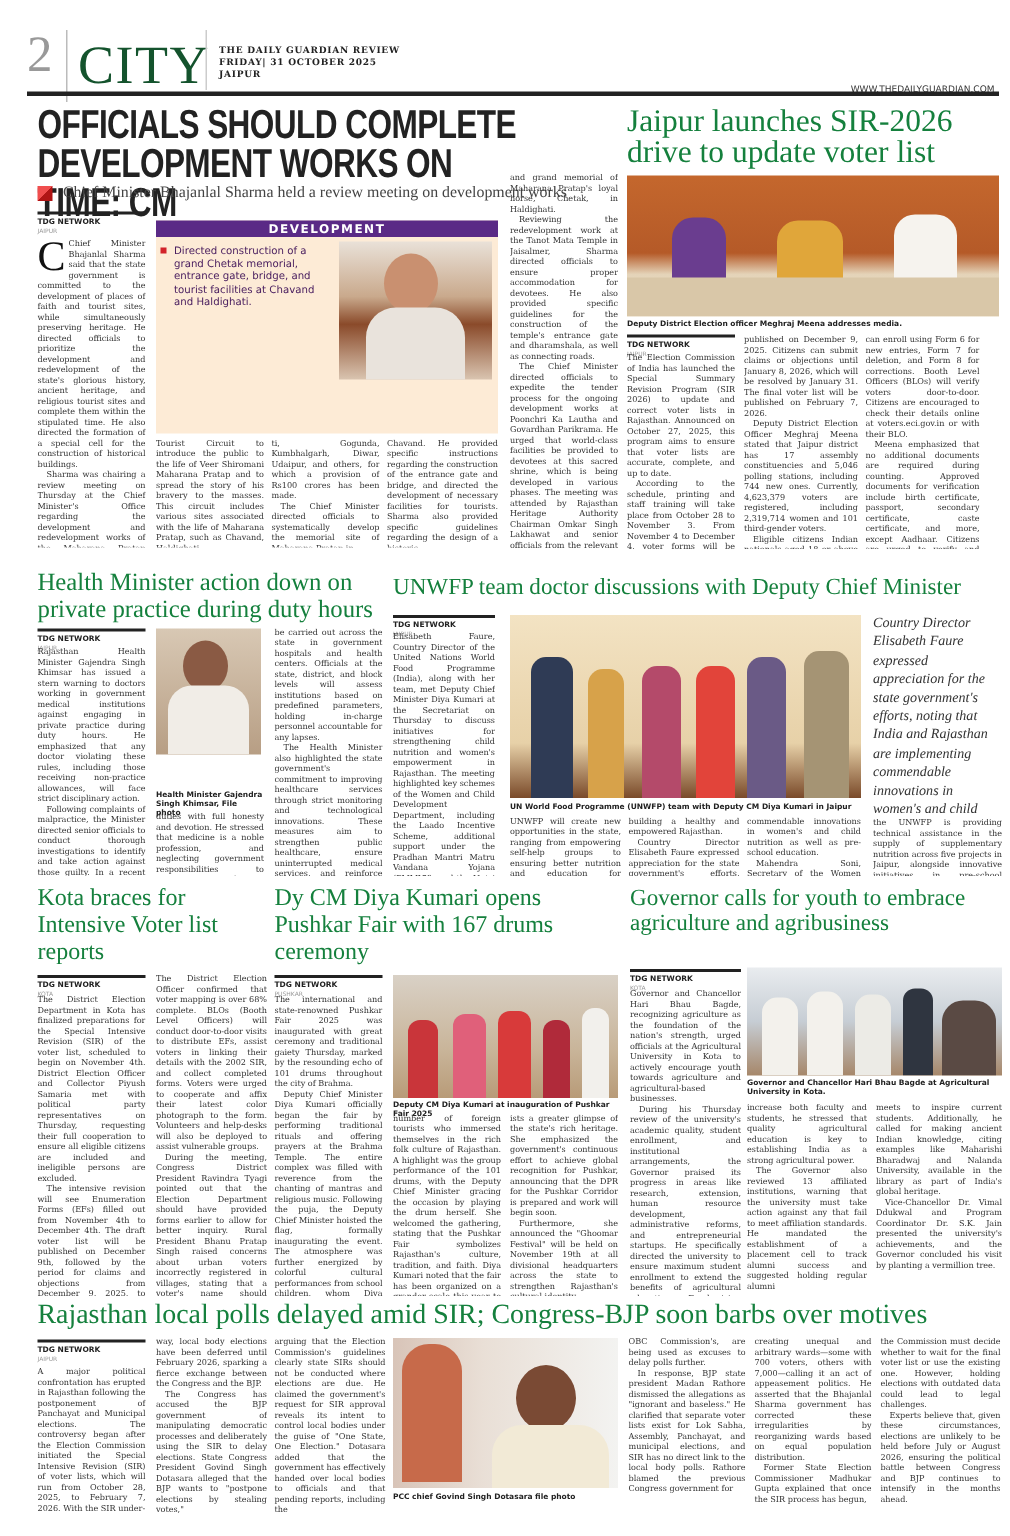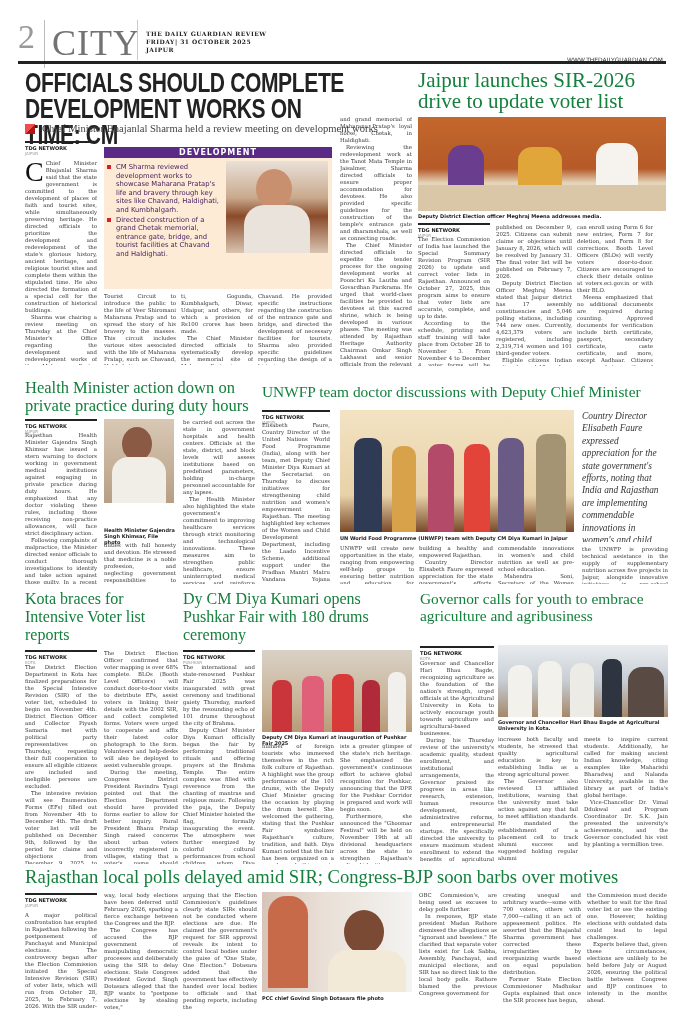--- a/index.html
+++ b/index.html
@@ -1,20 +1,20 @@
 <!DOCTYPE html>
 <html><head>
 <meta charset="utf-8">
 <style>
 *{box-sizing:border-box;margin:0;padding:0}
 body{width:673px;height:1024px;background:#fff;font-family:"DejaVu Serif",serif;color:#222;overflow:hidden;position:relative}
 .abs{position:absolute}
 .masthead-num{left:18px;top:18px;font-size:34px;color:#999;font-family:"Liberation Serif",serif}
 .masthead-sep{left:44px;top:20px;width:1px;height:48px;background:#bbb}
-.masthead-sec{left:52px;top:22px;font-size:36px;font-family:"Liberation Serif",serif;color:#737373;letter-spacing:1px}
+.masthead-sec{left:52px;top:22px;font-size:36px;font-family:"Liberation Serif",serif;color:#14532d;letter-spacing:1px}
 .masthead-sep2{left:137px;top:20px;width:1px;height:40px;background:#ccc}
 .masthead-info{left:146px;top:30px;font-size:6px;line-height:8px;font-weight:bold;letter-spacing:.5px;font-family:"DejaVu Serif",serif}
 .masthead-url{right:10px;top:56px;font-size:6px;font-family:"DejaVu Sans",sans-serif;color:#333}
 .masthead-rule{left:18px;top:61px;width:648px;height:3px;background:#222}
 .headline-cond{font-family:"Liberation Sans",sans-serif;font-weight:bold;transform-origin:left top;letter-spacing:-.5px}
 .hl-serif{font-family:"Liberation Serif",serif;color:#15803d;line-height:1}
 .byline{font-family:"DejaVu Sans",sans-serif;font-size:5px;font-weight:bold;border-top:2px solid #222;padding-top:2px;line-height:6px}
 .byline .loc{font-weight:normal;color:#999;display:block;font-size:4px}
 .col{font-size:5.4px;line-height:7px;text-align:justify;color:#333;overflow:hidden}
 .col p{text-indent:6px}
@@ -55,21 +55,20 @@
   <p>Sharma was chairing a review meeting on Thursday at the Chief Minister's Office regarding the development and redevelopment works of the Maharana Pratap Tourist Circuit, Poonchri Ka Lautha, and Tanot Mata Temple. He said that the state government is developing the Maharana Pratap</p>
 </div>
 
 <div class="abs devbox" style="left:104px;top:147px;width:228px;height:142px">
   <div class="devhead">DEVELOPMENT</div>
   <div class="abs photo" style="left:122px;top:14px;width:102px;height:92px;background:linear-gradient(180deg,#e9e1d8 0%,#c9a98c 40%,#8a4a2a 60%,#d9c4b0 100%)">
     <div class="abs" style="left:30px;top:8px;width:36px;height:40px;border-radius:50%;background:#c99070"></div>
     <div class="abs" style="left:18px;top:44px;width:66px;height:50px;border-radius:20px 20px 0 0;background:#e9e3dc"></div>
   </div>
   <ul class="devlist abs" style="left:2px;top:16px;width:118px">
-    <li>CM Sharma reviewed development works to showcase Maharana Pratap's life and bravery through key sites like Chavand, Haldighati, and Kumbhalgarh.</li>
     <li>Directed construction of a grand Chetak memorial, entrance gate, bridge, and tourist facilities at Chavand and Haldighati.</li>
   </ul>
 </div>
 
 <div class="abs col" style="left:104px;top:293px;width:72px;height:72px">Tourist Circuit to introduce the public to the life of Veer Shiromani Maharana Pratap and to spread the story of his bravery to the masses. This circuit includes various sites associated with the life of Maharana Pratap, such as Chavand, Haldighati,</div>
 <div class="abs col" style="left:181px;top:293px;width:72px;height:72px">
     <p style="text-indent:0">ti, Gogunda, Kumbhalgarh, Diwar, Udaipur, and others, for which a provision of Rs100 crores has been made.</p>
     <p>The Chief Minister directed officials to systematically develop the memorial site of Maharana Pratap in</p>
   </div>
 <div class="abs col" style="left:258px;top:293px;width:74px;height:72px">Chavand. He provided specific instructions regarding the construction of the entrance gate and bridge, and directed the development of necessary facilities for tourists. Sharma also provided specific guidelines regarding the design of a historic</div>
@@ -153,21 +152,21 @@
 <div class="abs byline" style="left:25px;top:650px;width:72px"><span>TDG NETWORK</span><span class="loc">KOTA</span></div>
 <div class="abs col" style="left:25px;top:664px;width:72px;height:200px">
     <p style="text-indent:0">The District Election Department in Kota has finalized preparations for the Special Intensive Revision (SIR) of the voter list, scheduled to begin on November 4th. District Election Officer and Collector Piyush Samaria met with political party representatives on Thursday, requesting their full cooperation to ensure all eligible citizens are included and ineligible persons are excluded.</p>
     <p>The intensive revision will see Enumeration Forms (EFs) filled out from November 4th to December 4th. The draft voter list will be published on December 9th, followed by the period for claims and objections from December 9, 2025, to January 8, 2026. The final voter list is slated for publication on February 7, 2026.</p>
   </div>
 <div class="abs col" style="left:104px;top:650px;width:74px;height:214px">
     <p style="text-indent:0">The District Election Officer confirmed that voter mapping is over 68% complete. BLOs (Booth Level Officers) will conduct door-to-door visits to distribute EFs, assist voters in linking their details with the 2002 SIR, and collect completed forms. Voters were urged to cooperate and affix their latest color photograph to the form. Volunteers and help-desks will also be deployed to assist vulnerable groups.</p>
     <p>During the meeting, Congress District President Ravindra Tyagi pointed out that the Election Department should have provided forms earlier to allow for better inquiry. Rural President Bhanu Pratap Singh raised concerns about urban voters incorrectly registered in villages, stating that a voter's name should appear in only one place.</p>
   </div>
 
-<div class="abs hl-serif" style="left:183px;top:590px;width:232px;font-size:16px;line-height:18px">Dy CM Diya Kumari opens Pushkar Fair with 180 drums ceremony</div>
+<div class="abs hl-serif" style="left:183px;top:590px;width:232px;font-size:16px;line-height:18px">Dy CM Diya Kumari opens Pushkar Fair with 167 drums ceremony</div>
 <div class="abs byline" style="left:183px;top:650px;width:72px"><span>TDG NETWORK</span><span class="loc">PUSHKAR</span></div>
 <div class="abs col" style="left:183px;top:664px;width:72px;height:200px">
     <p style="text-indent:0">The international and state-renowned Pushkar Fair 2025 was inaugurated with great ceremony and traditional gaiety Thursday, marked by the resounding echo of 101 drums throughout the city of Brahma.</p>
     <p>Deputy Chief Minister Diya Kumari officially began the fair by performing traditional rituals and offering prayers at the Brahma Temple. The entire complex was filled with reverence from the chanting of mantras and religious music. Following the puja, the Deputy Chief Minister hoisted the flag, formally inaugurating the event. The atmosphere was further energized by colorful cultural performances from school children, whom Diya Kumari personally encouraged. The event drew a large</p>
   </div>
 <div class="abs photo" style="left:262px;top:650px;width:150px;height:82px;background:linear-gradient(180deg,#d9d1c6 0%,#c9b59a 60%,#b89b78 100%)">
   <div class="abs" style="left:10px;top:30px;width:20px;height:52px;background:#c9353a;border-radius:8px 8px 0 0"></div>
   <div class="abs" style="left:40px;top:26px;width:22px;height:56px;background:#e0607a;border-radius:8px 8px 0 0"></div>
   <div class="abs" style="left:70px;top:24px;width:22px;height:58px;background:#d83a3a;border-radius:8px 8px 0 0"></div>
   <div class="abs" style="left:100px;top:30px;width:18px;height:52px;background:#b02a3a;border-radius:8px 8px 0 0"></div>

